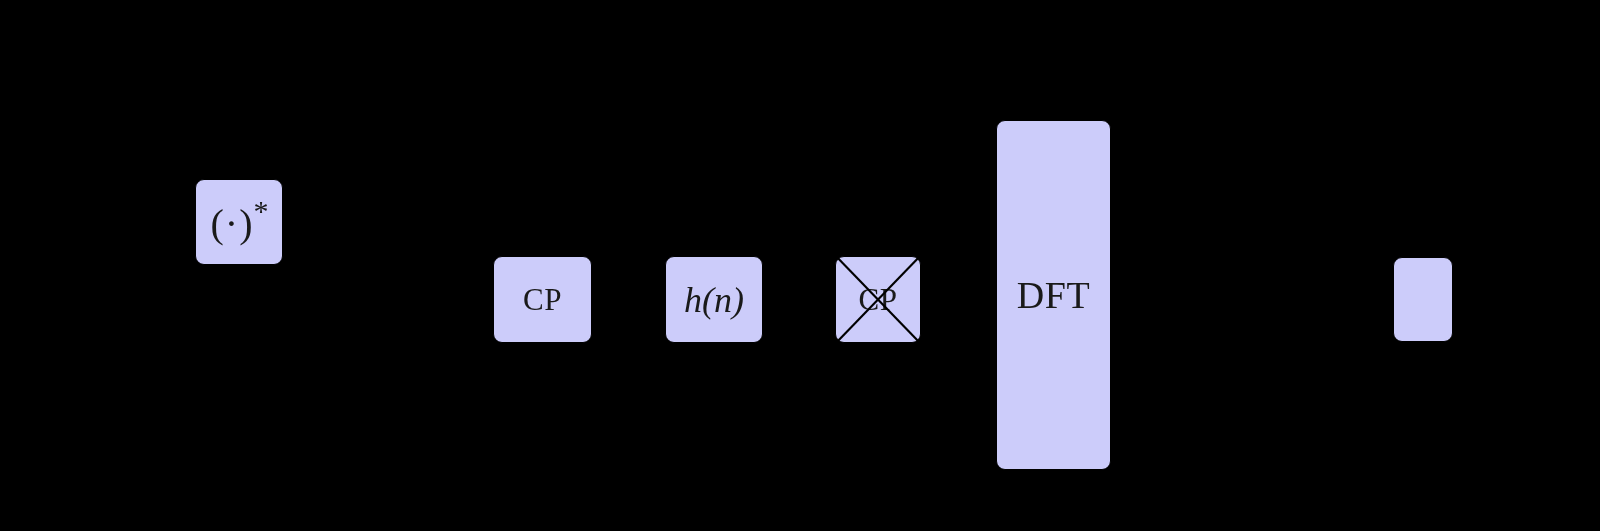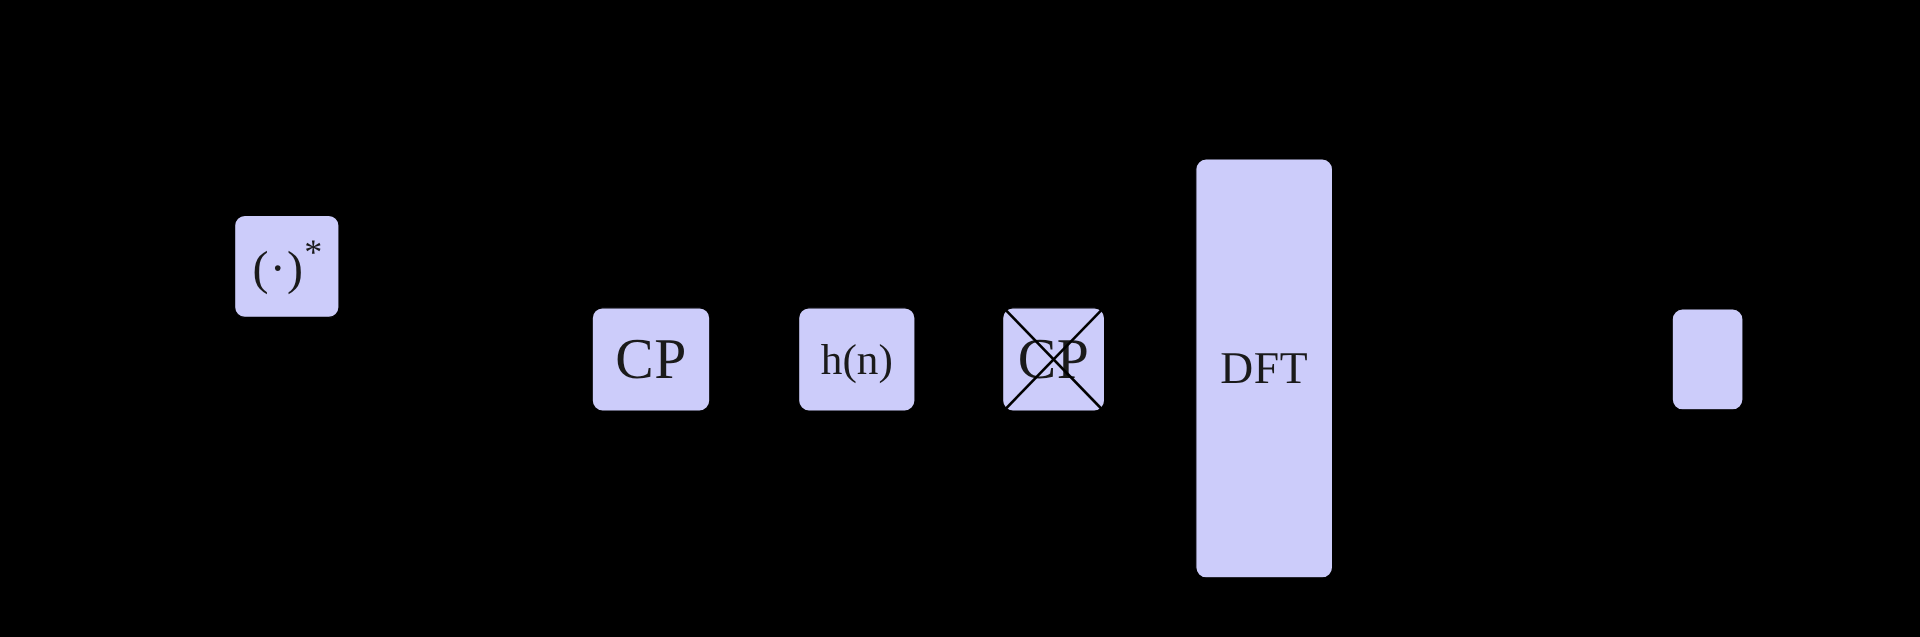--- a/index.html
+++ b/index.html
@@ -36,29 +36,29 @@
     white-space: nowrap;
     color: #1a1a1a;
   }
 
   
   .b-conj      { left: 195px; top: 179px;  width: 88px;  height: 86px;  }
   .b-idft      { left: 330px; top: 128px;  width: 114px; height: 350px; }
   .b-cp-add    { left: 493px; top: 256px;  width: 99px;  height: 87px;  }
   .b-channel   { left: 665px; top: 256px;  width: 98px;  height: 87px;  }
   .b-cp-rem    { left: 835px; top: 256px;  width: 86px;  height: 87px;  }
-  .b-dft       { left: 996px; top: 132px;  width: 115px; height: 350px; }
+  .b-dft       { left: 996px; top: 120px;  width: 115px; height: 350px; }
   .b-out       { left: 1393px; top: 257px; width: 60px;  height: 85px;  }
 
   
   .lbl-conj    { font-size: 34px; }
   .lbl-idft,
   .lbl-dft     { font-size: 38px; letter-spacing: 0.5px; }
-  .lbl-cp      { font-size: 48px; letter-spacing: 0.5px; }
-  .lbl-channel { font-size: 36px; }
+  .lbl-cp      { font-size: 31px; letter-spacing: 0.5px; }
+  .lbl-channel { font-size: 36px; font-style: italic; }
 
   
   .conj-paren  { font-size: 40px; }
   .conj-dot    { font-size: 40px; padding: 0 1px; }
   .conj-star   {
     font-size: 30px;
     vertical-align: super;
     position: relative;
     top: -4px;
     left: 1px;

